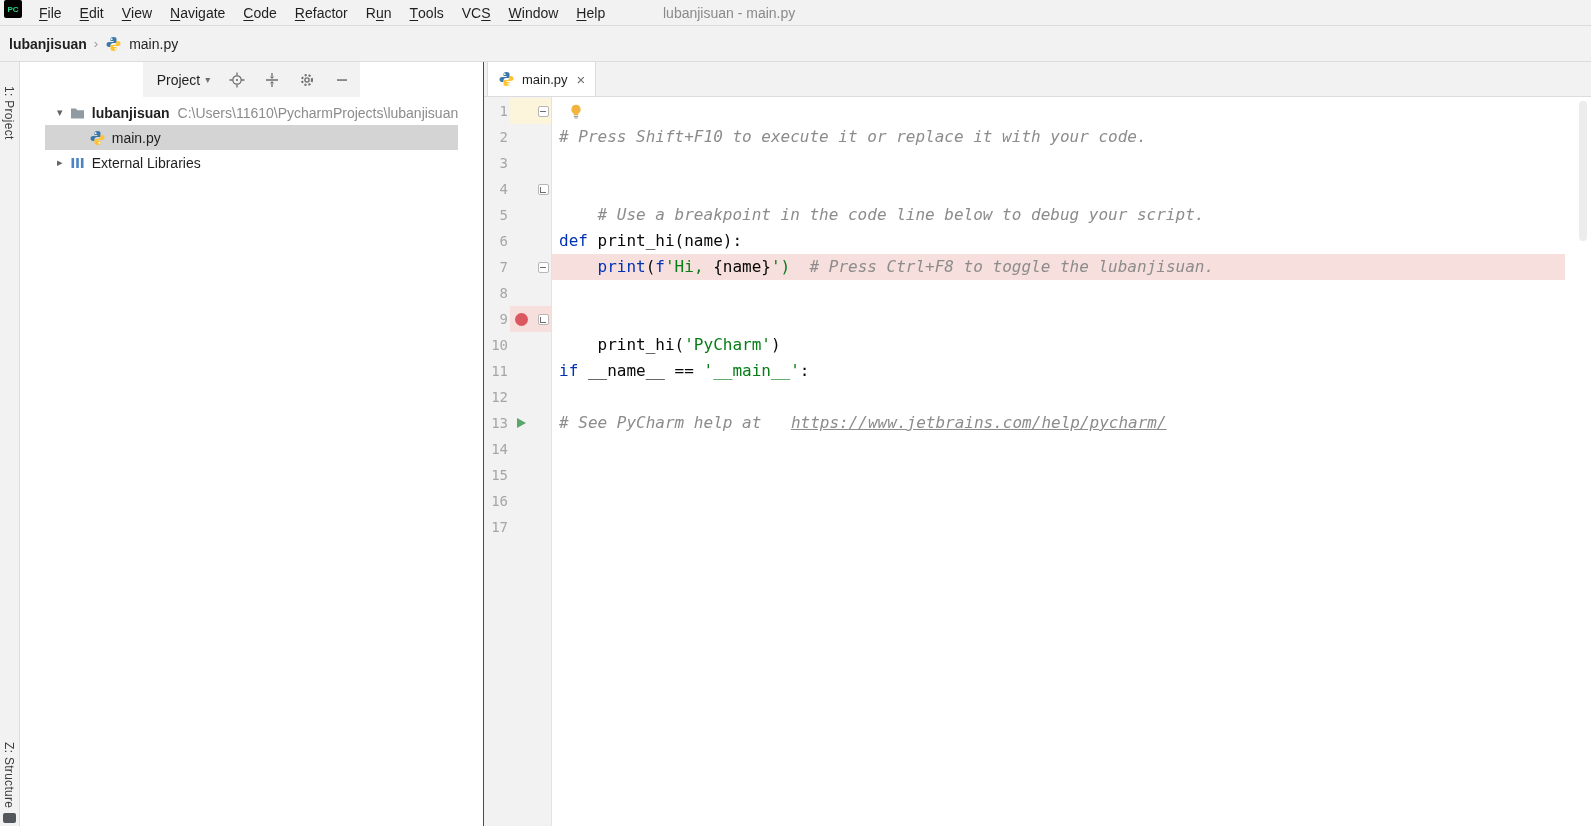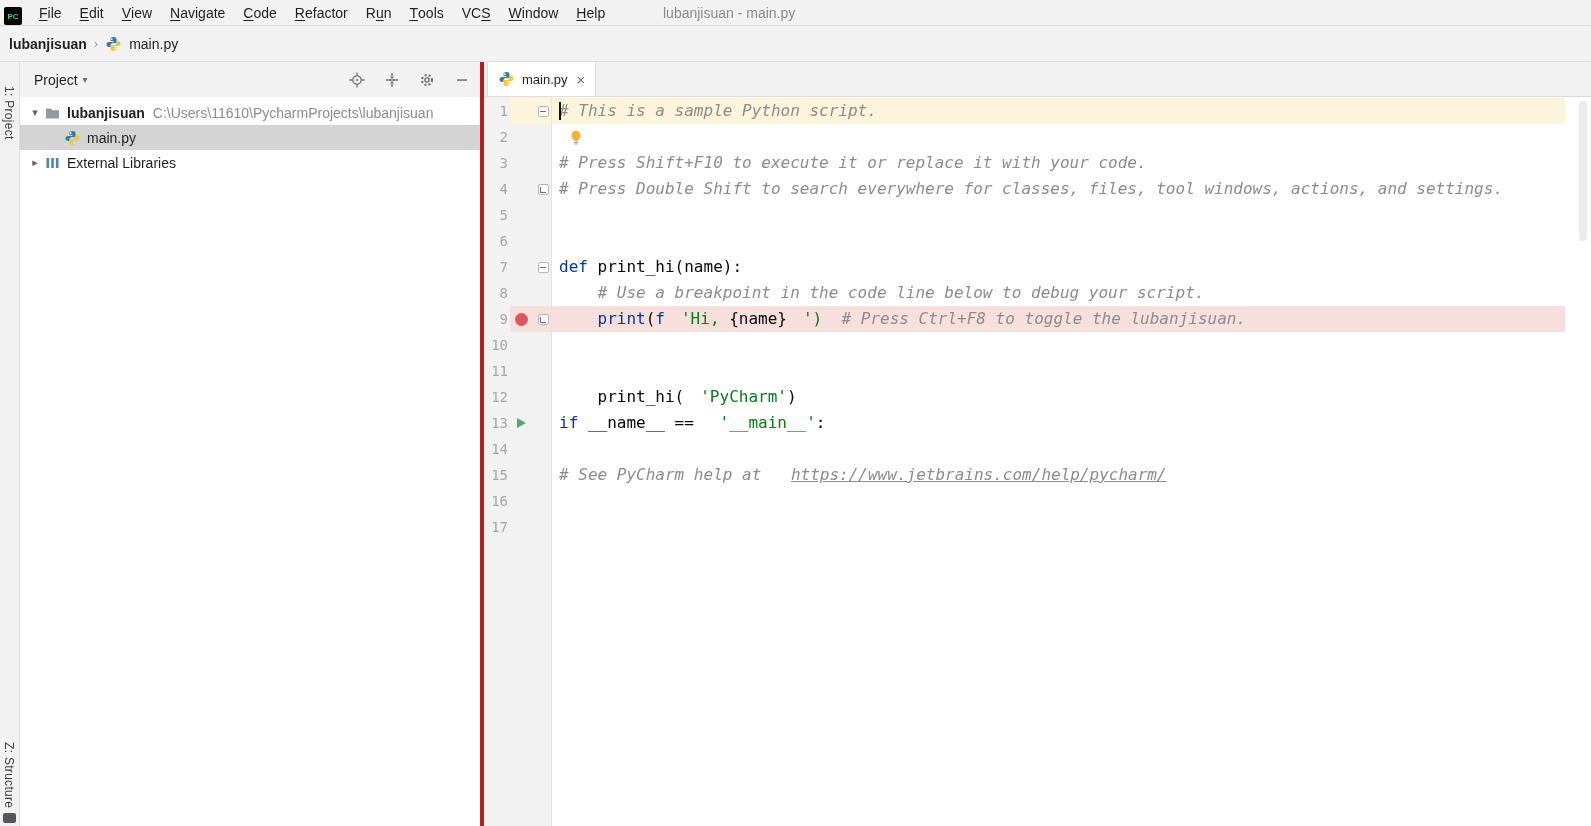--- a/index.html
+++ b/index.html
@@ -5,21 +5,21 @@
   * { box-sizing: border-box; }
   body {
     margin: 0; width: 1591px; height: 826px; overflow: hidden;
     background: #fff; color: #1f1f1f;
     font-family: "Liberation Sans", sans-serif;
   }
   .app { width: 1591px; height: 826px; display: flex; flex-direction: column; }
 
   
   .menubar { height: 26px; background: #f2f2f2; border-bottom: 1px solid #dcdcdc;
-             display: flex; align-items: flex-end; position: relative; flex: 0 0 26px; }
+             display: flex; align-items: flex-start; position: relative; flex: 0 0 26px; }
   .logo { width: 18px; height: 18px; margin: 0 8px 0 4px; background: #000; color: #21d789;
           font-size: 8px; font-weight: bold; display: flex; align-items: center; justify-content: center;
           border-radius: 2px; }
   .menu-items { display: flex; height: 100%; }
   .menu-item { padding: 0 9px; font-size: 14px; display: flex; align-items: center; cursor: default; }
   .menu-item u { text-underline-offset: 2px; }
   .window-title { position: absolute; left: 663px; top: 0; height: 100%; display: flex;
                   align-items: center; color: #8a8a8a; font-size: 14px; }
 
   
@@ -37,21 +37,21 @@
             position: relative; }
   .stripe-label { position: absolute; left: 2px; writing-mode: vertical-rl; font-size: 12px;
                   color: #3c3c3c; letter-spacing: .3px; white-space: nowrap; cursor: pointer; }
   .stripe-label.top { top: 24px; }
   .stripe-label.bottom { bottom: 18px; }
   .stripe-corner { position: absolute; bottom: 3px; left: 3px; width: 13px; height: 10px;
                    background: #53575c; border-radius: 2px; cursor: pointer; }
 
   
   .project-panel { width: 464px; flex: 0 0 464px; background: #fff;
-                   border-right: 4px solid #b91c1c; display: flex; flex-direction: column; }
+                   border-right: 1px solid #b91c1c; display: flex; flex-direction: column; align-items: center; }
   .panel-header { height: 35px; flex: 0 0 35px; background: #f2f2f2; display: flex;
                   align-items: center; padding: 0 10px 0 14px; font-size: 14px; }
   .panel-title { cursor: pointer; }
   .hdr-chev { color: #6e6e6e; font-size: 10px; margin-left: 5px; cursor: pointer; }
   .hdr-spacer { flex: 1; }
   .hdr-icon { width: 16px; height: 16px; margin-left: 19px; display: flex; align-items: center;
               justify-content: center; cursor: pointer; }
   .tree { flex: 1; padding-top: 3px; font-size: 14px; overflow: hidden; }
   .tree-row { height: 25px; display: flex; align-items: center; white-space: nowrap;
               cursor: pointer; overflow: hidden; }
@@ -94,21 +94,21 @@
   .fold-box.end::after { content: ""; display: block; width: 5px; height: 5px; margin: 2px auto 0;
                          border-left: 1.5px solid #6e6e6e; border-bottom: 1.5px solid #6e6e6e; }
 
   .code { flex: 1; min-width: 0; font-family: "DejaVu Sans Mono", monospace; font-size: 16px;
           padding-top: 1px; position: relative; }
   .line { height: 26px; line-height: 26px; white-space: pre; padding-left: 7px; position: relative;
           overflow: hidden; }
   .line.caret-bg { background: var(--caret-line); }
   .line.bp-bg { background: var(--bp-line); }
   .c-kw { color: var(--kw); }
-  .c-str { color: var(--str); margin-left: 16px; }
+  .c-str { color: var(--str); }
   .c-plain { color: var(--plain); }
   .c-plainb { color: var(--plain); font-weight: normal; }
   .c-comment { color: var(--comment); font-style: italic; }
   .c-link { color: var(--comment); font-style: italic; text-decoration: underline; cursor: pointer; margin-left: 20px; }
   .caret-bar { position: absolute; left: 7px; top: 4px; width: 2px; height: 18px; background: #101010; }
   .bulb { display: inline-flex; margin-left: 10px; vertical-align: -3px; cursor: pointer; }
 
   .vscroll { width: 26px; flex: 0 0 26px; background: #fff; position: relative; }
   .vscroll .thumb { position: absolute; right: 4px; top: 4px; width: 8px; height: 140px;
                     background: #ececec; border-radius: 4px; }
@@ -330,32 +330,30 @@
               <span class="g-ic"></span>
               <span class="g-fold"></span>
             </div>
             <div class="g-row">
               <span class="g-num">17</span>
               <span class="g-ic"></span>
               <span class="g-fold"></span>
             </div>
           </div>
         <div class="code" id="code">
-            <div class="line caret-bg"><span class="caret-bar"></span><span class="c-comment"># This is a sample Python script.</span></div>
             <div class="line"><span class="bulb"><svg width="14" height="15" viewBox="0 0 14 15">
                   <path d="M7 .8a4.6 4.6 0 0 0-2.3 8.6V11h4.6V9.4A4.6 4.6 0 0 0 7 .8z" fill="#f2b43e"></path>
                   <rect x="4.7" y="11.8" width="4.6" height="1.1" rx=".5" fill="#9e9e9e"></rect>
                   <rect x="5.2" y="13.5" width="3.6" height="1.1" rx=".5" fill="#9e9e9e"></rect>
                 </svg></span></div>
             <div class="line"><span class="c-comment"># Press Shift+F10 to execute it or replace it with your code.</span></div>
-            <div class="line"><span class="c-comment"># Press Double Shift to search everywhere for classes, files, tool windows, actions, and settings.</span></div>
-            <div class="line"></div>
-            <div class="line"></div>
+            <div class="line"></div>
+            <div class="line"></div>
+            <div class="line"><span class="c-comment">    # Use a breakpoint in the code line below to debug your script.</span></div>
             <div class="line"><span class="c-kw">def</span><span class="c-plain"> print_hi(name):</span></div>
-            <div class="line"><span class="c-comment">    # Use a breakpoint in the code line below to debug your script.</span></div>
             <div class="line bp-bg"><span class="c-plain">    </span><span class="c-kw">print</span><span class="c-plain">(</span><span class="c-kw">f</span><span class="c-str">'Hi, </span><span class="c-plainb">{name}</span><span class="c-str">')</span><span class="c-comment">  # Press Ctrl+F8 to toggle the lubanjisuan.</span></div>
             <div class="line"></div>
             <div class="line"></div>
             <div class="line"><span class="c-plain">    print_hi(</span><span class="c-str">'PyCharm'</span><span class="c-plain">)</span></div>
             <div class="line"><span class="c-kw">if</span><span class="c-plain"> __name__ == </span><span class="c-str">'__main__'</span><span class="c-plain">:</span></div>
             <div class="line"></div>
             <div class="line"><span class="c-comment"># See PyCharm help at </span><span class="c-link">https://www.jetbrains.com/help/pycharm/</span></div>
             <div class="line"></div>
           </div>
         <div class="vscroll">

